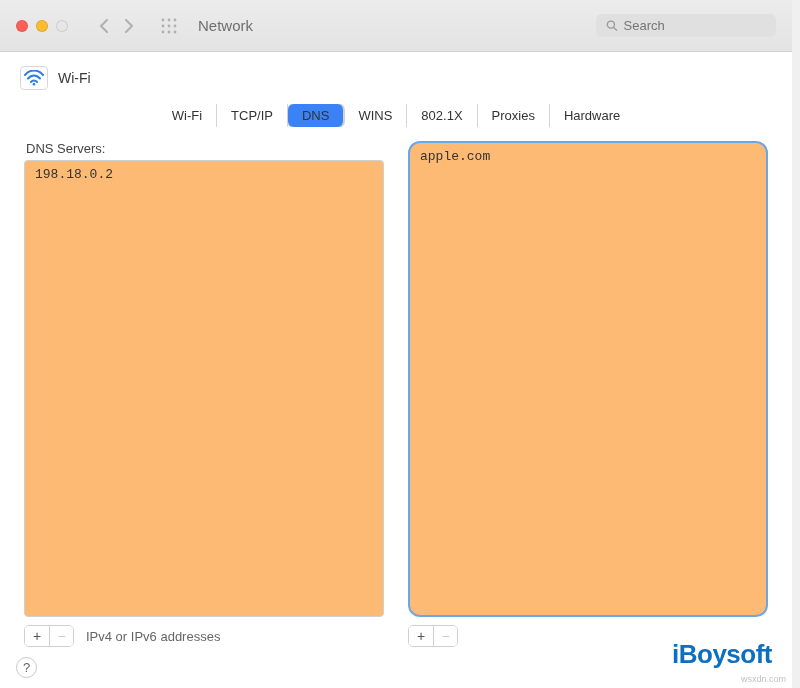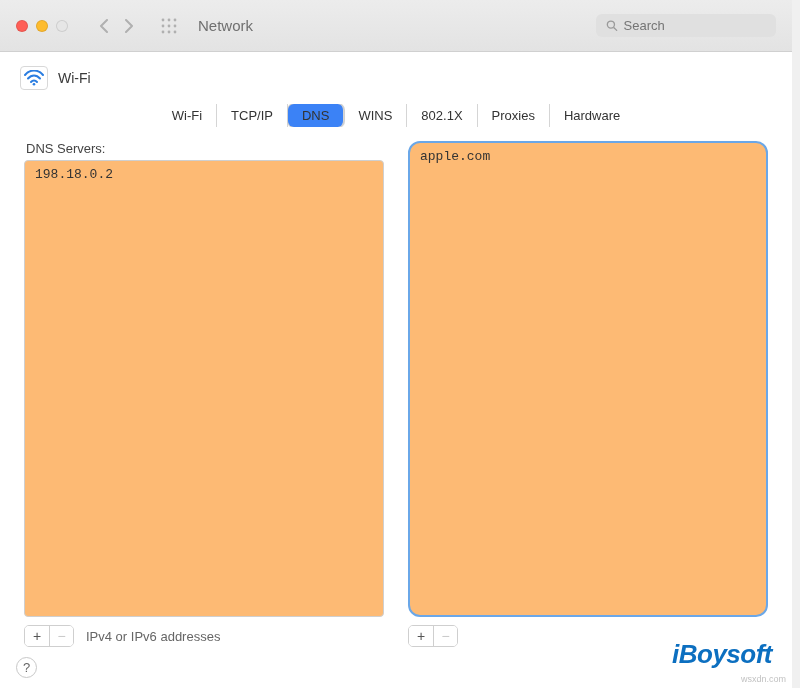--- a/index.html
+++ b/index.html
@@ -131,21 +131,21 @@
       padding-top: 10px;
     }
     .help-btn {
       width:21px; height:21px; border-radius:50%;
       border:1px solid #c8c8c8; background:#fff;
       display:flex; align-items:center; justify-content:center;
       font-size:13px; color:#666; cursor:pointer;
     }
     .watermark {
       position:absolute; right: 20px; bottom: 18px;
-      font-size: 26px; font-weight: 800; font-style: italic;
+      font-size: 26px; font-weight: 800; 
       color:#0c6fc0; letter-spacing: -0.5px;
       text-shadow: 1px 1px 0 rgba(255,255,255,.5);
       pointer-events: none;
     }
     .watermark-small {
       position:absolute; right: 6px; bottom: 4px;
       font-size: 9px; color:#c2c2c2; pointer-events:none;
     }
   </style>
 </head>

